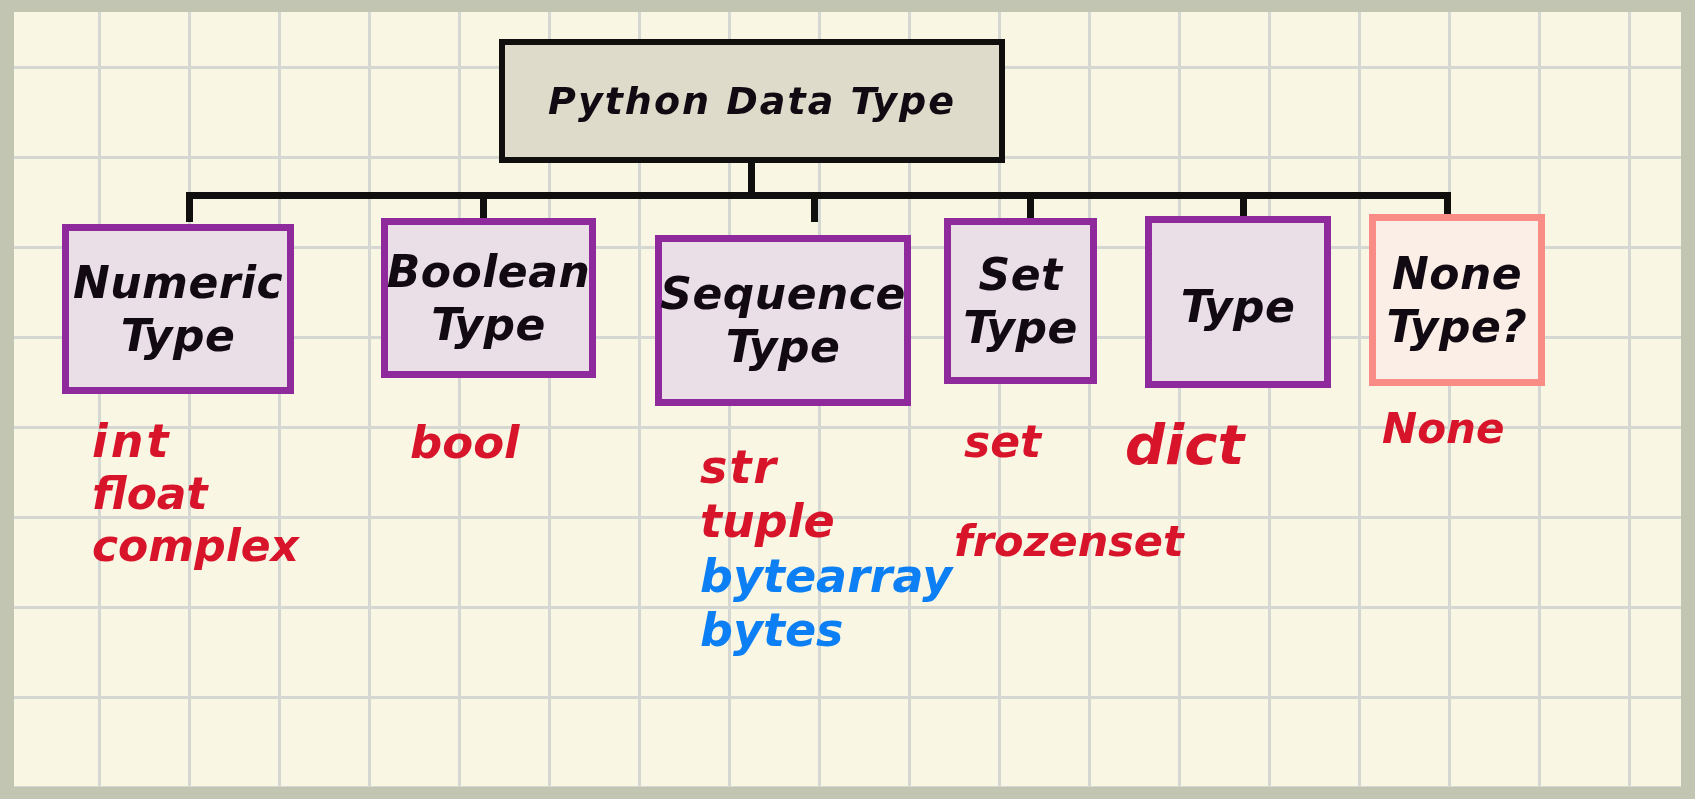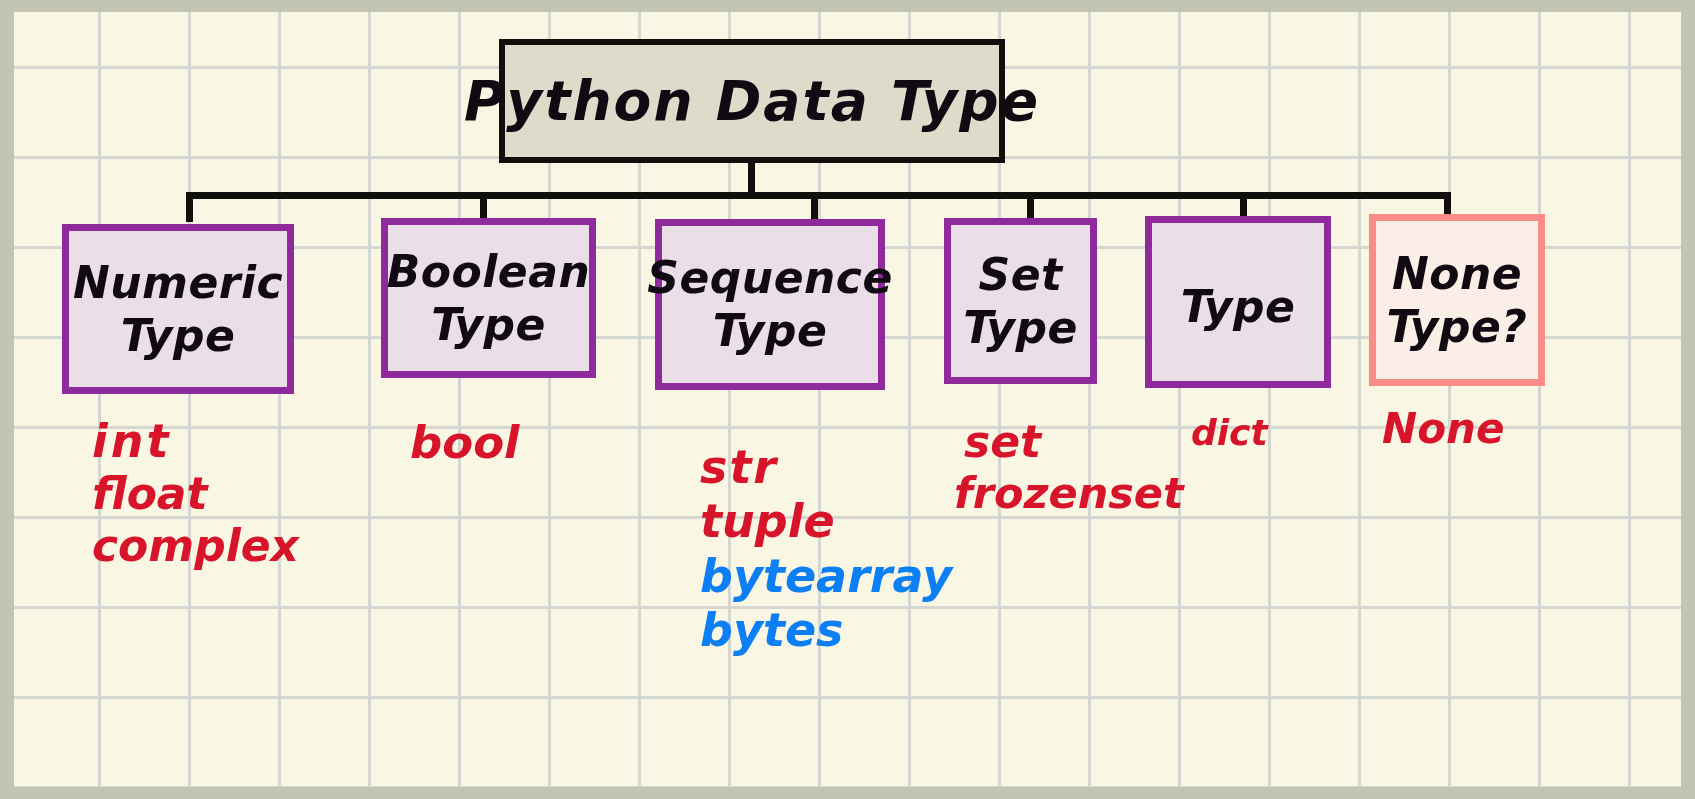--- a/index.html
+++ b/index.html
@@ -40,35 +40,35 @@
     font-weight:700;
     font-style:italic;
     letter-spacing:0.5px;
   }
   .node .l1,.node .l2{display:block;white-space:nowrap;}
 
   #root-node{
     left:485px;top:27px;width:506px;height:124px;
     border:6px solid #100f0d;
     background:#dedbca;
-    font-size:55px;
+    font-size:38px;
     letter-spacing:2px;
     align-items:center;
   }
 
   .child{
     border:7px solid #8e2a9c;
     background:#ebdfe7;
     font-size:44px;
   }
   .child .l2{margin-top:9px;}
 
   #node-numeric { left:48px;  top:212px; width:232px; height:170px; }
   #node-boolean { left:367px; top:206px; width:215px; height:160px;font-style:italic; }
-  #node-sequence{ left:641px; top:207px; width:230px; height:171px; }
+  #node-sequence{ left:641px; top:223px; width:256px; height:171px; }
   #node-set     { left:930px; top:206px; width:153px; height:166px; }
   #node-mapping { left:1131px;top:204px; width:186px; height:172px; }
 
   #node-none{
     left:1355px;top:202px;width:176px;height:172px;
     border:7px solid #f98d86;
     background:#fbeee6;
     font-size:44px;
   }
   #node-none .l2{margin-top:9px;}
@@ -104,22 +104,22 @@
 
   #items-numeric { left:78px;  top:402px; font-size:44px; }
   #items-numeric .it:nth-child(1){font-size:46px;letter-spacing:3px;}
   #items-numeric .it:nth-child(2){font-size:44px;}
   #items-numeric .it:nth-child(3){font-size:44px;}
 
   #items-boolean { left:396px; top:404px; font-size:45px; }
   #items-sequence{ left:686px; top:400px; font-size:46px;margin-top:28px; }
   #items-sequence .it:nth-child(1){letter-spacing:2px;}
   #items-set     { left:950px; top:404px; font-size:44px; }
-  #items-set .it:nth-child(2){margin-left:-10px;font-size:43px;}
-  #items-mapping { left:1177px;top:400px; font-size:36px; }
+  #items-set .it:nth-child(2){margin-left:-10px;font-size:43px;margin-top:48px;}
+  #items-mapping { left:1111px;top:400px; font-size:56px; }
   #items-none    { left:1368px;top:392px; font-size:42px; }
 </style>
 </head>
 <body>
 
 <div id="page">
   <div id="sheet">
 
     <div id="root-node" class="node">
       <span class="l1">Python Data Type</span>

